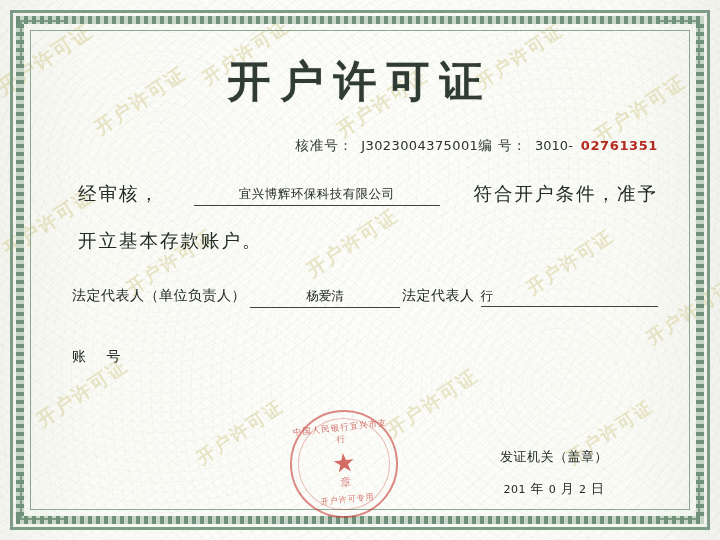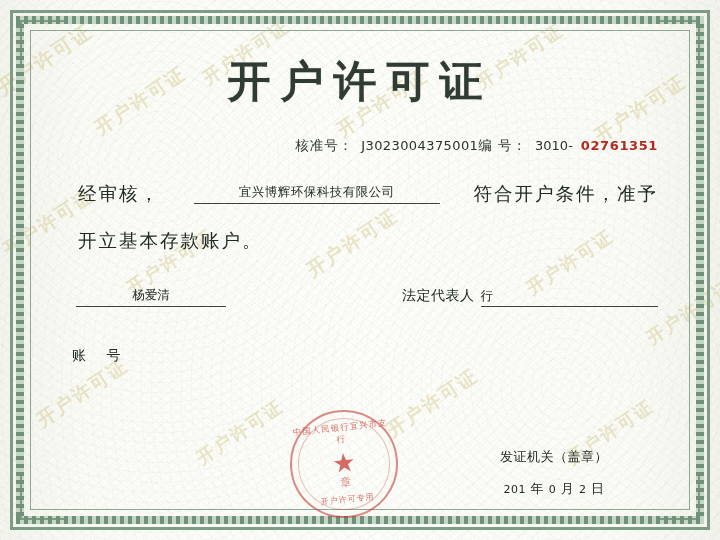--- a/index.html
+++ b/index.html
@@ -149,21 +149,21 @@
   }
 
   
   .body-block {
     margin-top: 26px;
     padding: 0 18px 0 34px;
     color: #222a24;
   }
   .line1 {
     display: flex;
-    align-items: center;
+    align-items: flex-end;
     font-size: 18.5px;
     letter-spacing: 2px;
     gap: 28px;
   }
   .blank-company {
     flex: 1;
     margin: 0 6px;
     border-bottom: 1px solid #3a443c;
     text-align: center;
     font-size: 12.5px;
@@ -353,20 +353,21 @@
       <div class="line1">
         <span>经审核，</span>
         <span class="blank-company">宜兴博辉环保科技有限公司</span>
         <span>符合开户条件，准予</span>
       </div>
       <div class="line2">开立基本存款账户。</div>
     </div>
 
     <div class="row-rep">
       <div class="rep-left">
+        <span class="rep-label">法定代表人（单位负责人）</span>
         <span class="blank-rep">杨爱清</span>
       </div>
       <div class="rep-right">
         <span class="rep-label">法定代表人</span>
         <span class="bank-value">
           <span class="l2">行</span>
         </span>
       </div>
     </div>
 

